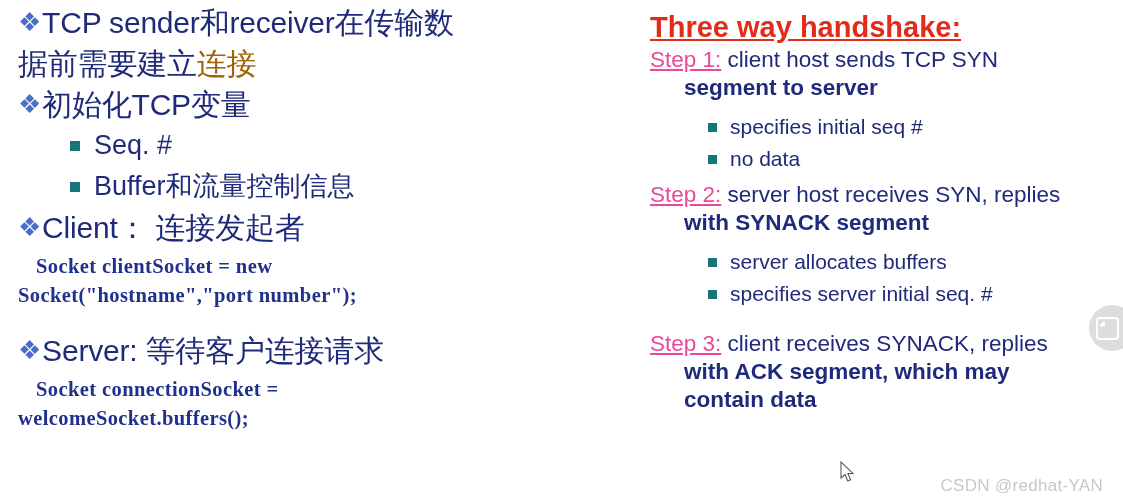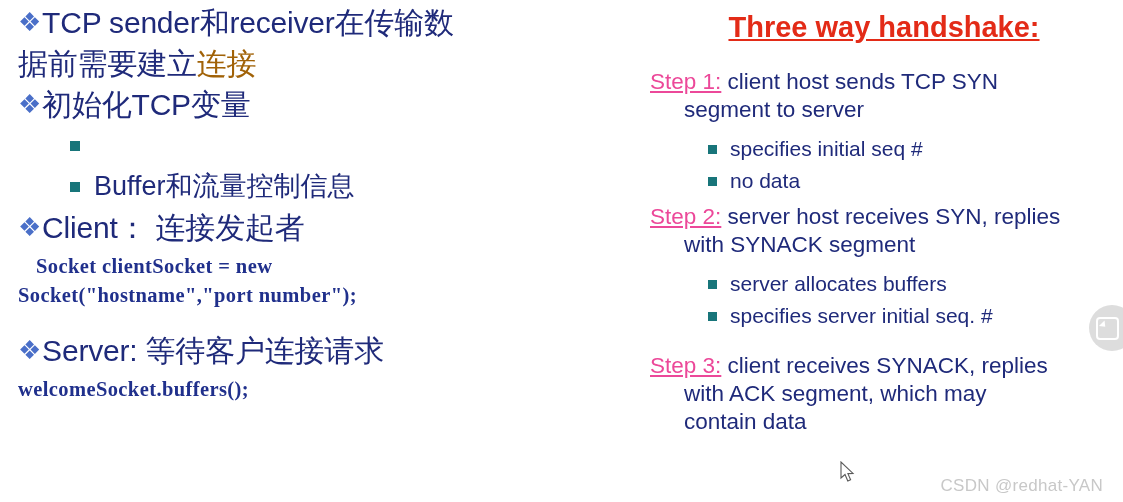--- a/index.html
+++ b/index.html
@@ -86,37 +86,36 @@
     top: 8px;
     width: 468px;
   }
   .rheading {
     font-size: 29px;
     font-weight: bold;
     color: #e32b17;
     text-decoration: underline;
     line-height: 38px;
     display: block;
-    margin-bottom: 22px;
-    text-align: center;
   }
   .step-block {
     display: block;
     font-size: 22.5px;
     line-height: 28px;
     color: #1f2a7a;
     margin-bottom: 9px;
   }
   .step-label {
     color: #ec4899;
     text-decoration: underline;
   }
   .step-cont {
     display: block;
     padding-left: 34px;
+    font-weight: bold;
   }
   .rsub {
     display: block;
     font-size: 21px;
     line-height: 32px;
     color: #1f2a7a;
     padding-left: 58px;
     white-space: nowrap;
   }
   .rsub .sq {
@@ -187,41 +186,42 @@
     <div class="lv1-wrap">
       <span class="bullet-diamond">❖</span><span class="navy">TCP sender和receiver在传输数</span><br>
       <span class="navy">据前需要建立</span><span class="red">连接</span>
     </div>
 
     <div class="lv1">
       <span class="bullet-diamond">❖</span><span>初始化TCP变量</span>
     </div>
 
     <div class="lv2">
-      <span class="sq"></span>
+      <span class="sq"></span><span>Seq. #</span>
     </div>
 
     <div class="lv2">
       <span class="sq"></span><span>Buffer和流量控制信息</span>
     </div>
 
     <div class="lv1">
       <span class="bullet-diamond">❖</span><span>Client： 连接发起者</span>
     </div>
 
     <div style="margin:4px 0 4px 0;">
       <span class="code indent">Socket clientSocket = new</span>
       <span class="code">Socket("hostname","port number");</span>
     </div>
 
     <div class="lv1" style="margin-top:20px;">
       <span class="bullet-diamond">❖</span><span>Server: 等待客户连接请求</span>
     </div>
 
     <div style="margin-top:4px;">
+      <span class="code indent">Socket connectionSocket =</span>
       <span class="code">welcomeSocket.buffers();</span>
     </div>
 
   </div>
 
   <div class="col-right">
 
     <span class="rheading">Three way handshake:</span>
 
     <div class="step-block">

